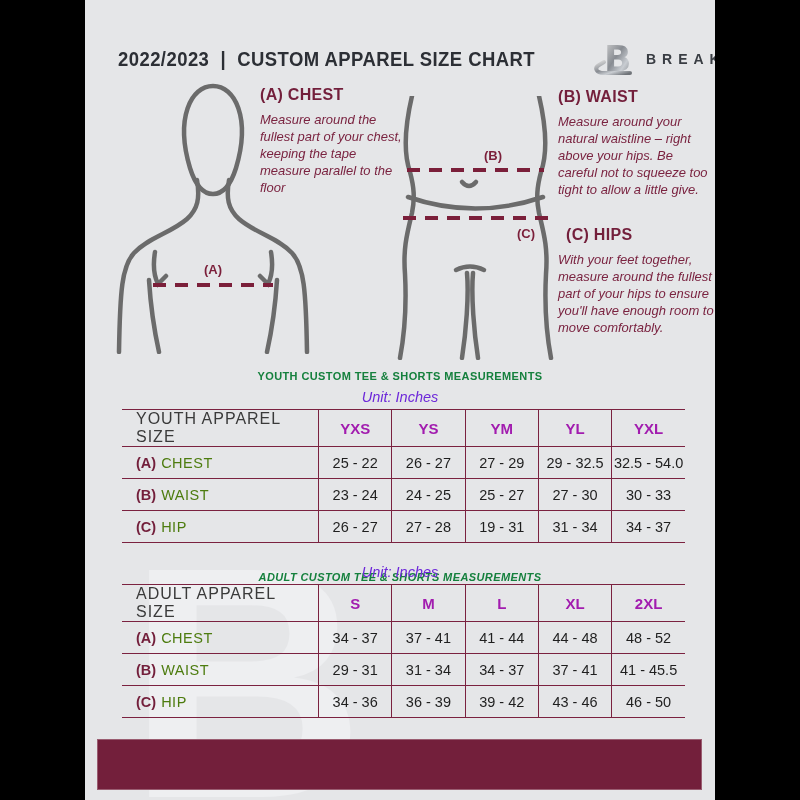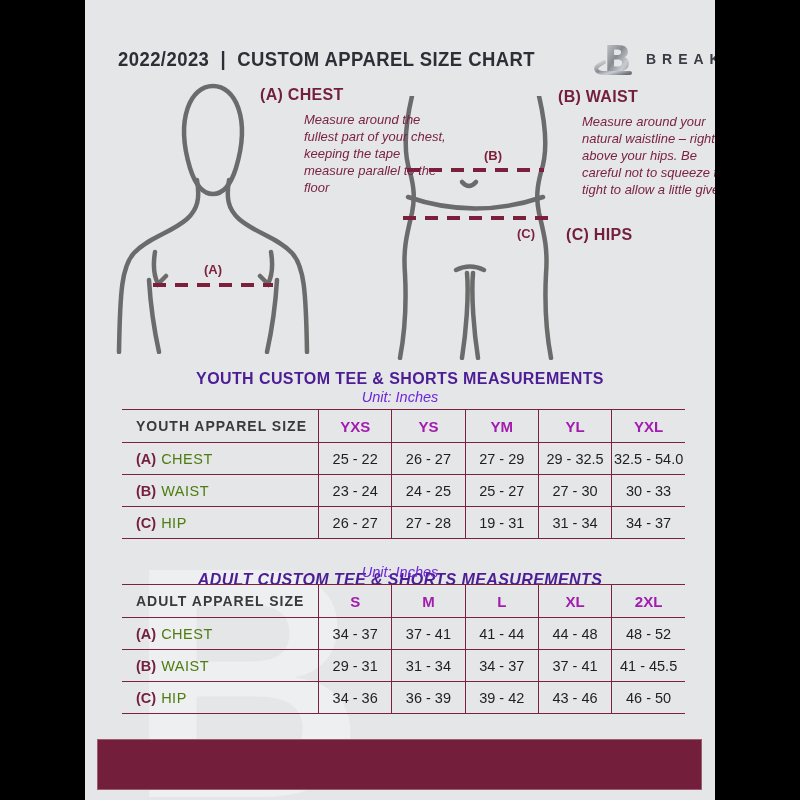--- a/index.html
+++ b/index.html
@@ -19,39 +19,39 @@
   .hdr-title{
     font-weight:700;font-size:21px;color:#2c2f35;letter-spacing:.5px;
     white-space:pre;transform:scaleX(.88);transform-origin:left center;
   }
   .brand{display:flex;align-items:center;gap:10px;}
   .brand-name{font-weight:700;font-size:14px;letter-spacing:6px;color:#393d43;}
   
   .guide{position:absolute;top:70px;left:0;width:630px;height:300px;}
   .g-abs{position:absolute;}
   .g-head{font-weight:700;font-size:16px;color:#731f3b;letter-spacing:.3px;}
-  .g-desc{font-style:italic;font-size:13px;line-height:1.3;color:#7a2340;margin-left:44px;}
+  .g-desc{font-style:italic;font-size:13px;line-height:1.3;color:#7a2340;}
   
   .sec-title{position:absolute;left:0;width:630px;text-align:center;
-    font-weight:700;font-size:16px;color:#4c1d95;letter-spacing:.4px;}
+    font-weight:700;font-size:11px;color:#15803d;letter-spacing:.4px;}
   .sec-unit{position:absolute;left:0;width:630px;text-align:center;
     font-style:italic;font-size:14.5px;color:#6d28d9;}
   table.size{
     position:absolute;left:37px;width:563px;border-collapse:collapse;
     table-layout:fixed;background:transparent;
   }
   table.size th, table.size td{
     border-top:1.5px solid #7b2240;height:31px;padding:0;text-align:center;
     font-size:14.5px;color:#1f1f1f;background:transparent;
   }
   table.size tr:last-child th, table.size tr:last-child td{border-bottom:1.5px solid #7b2240;}
   table.size th:not(.c0), table.size td:not(.c0){border-left:1.5px solid #7b2240;}
   table.size .c0{width:182px;text-align:left;padding-left:14px;}
   table.size thead th{font-weight:700;font-size:15px;color:#a21caf;height:32px;}
-  table.size thead th.c0{font-weight:700;letter-spacing:1px;font-size:14px;color:#3a3a3a;}
+  table.size thead th.c0{font-weight:400;letter-spacing:1px;font-size:16px;color:#3a3a3a;}
   .pfx{color:#731f3b;font-weight:700;}
   .rowlbl{color:#4d7c0f;margin-left:5px;letter-spacing:.5px;}
   
   .watermark{
     position:absolute;left:42px;top:518px;z-index:0;
     font-weight:700;font-size:330px;line-height:1;color:#eff0f2;opacity:.9;
     pointer-events:none;user-select:none;
   }
   .above{z-index:1;}
   .footer-bar{
@@ -123,23 +123,24 @@
           <text x="100" y="64" text-anchor="middle" font-weight="700" font-size="13" fill="#7b1f3a">(B)</text>
           <line x1="10" y1="122" x2="155" y2="122" stroke="#7b1f3a" stroke-width="4" stroke-dasharray="13 9"></line>
           <text x="133" y="142" text-anchor="middle" font-weight="700" font-size="13" fill="#7b1f3a">(C)</text>
         </svg>
       </div>
 
       <div class="g-abs g-head" style="left:175px;top:16px;">(A) CHEST</div>
       <div class="g-abs g-desc" style="left:175px;top:42px;width:150px;">Measure around the fullest part of your chest, keeping the tape measure parallel to the floor</div>
 
       <div class="g-abs g-head" style="left:473px;top:18px;">(B) WAIST</div>
-      <div class="g-abs g-desc" style="left:453px;top:44px;width:152px;">Measure around your natural waistline – right above your hips. Be careful not to squeeze too tight to allow a little give.</div>
+      <div class="g-abs g-desc" style="left:473px;top:44px;width:152px;">Measure around your natural waistline – right above your hips. Be careful not to squeeze too tight to allow a little give.</div>
 
       <div class="g-abs g-head" style="left:481px;top:156px;">(C) HIPS</div>
+      <div class="g-abs g-desc" style="left:473px;top:182px;width:158px;">With your feet together, measure around the fullest part of your hips to ensure you'll have enough room to move comfortably.</div>
     </div>
 
     <div class="sec-title above" style="top:370px;">YOUTH CUSTOM TEE &amp; SHORTS MEASUREMENTS</div>
     <div class="sec-unit above" style="top:389px;">Unit: Inches</div>
 
     <table class="size above" style="top:409px;">
       <thead>
         <tr>
           <th class="c0">YOUTH APPAREL SIZE</th>
           <th>YXS</th>

